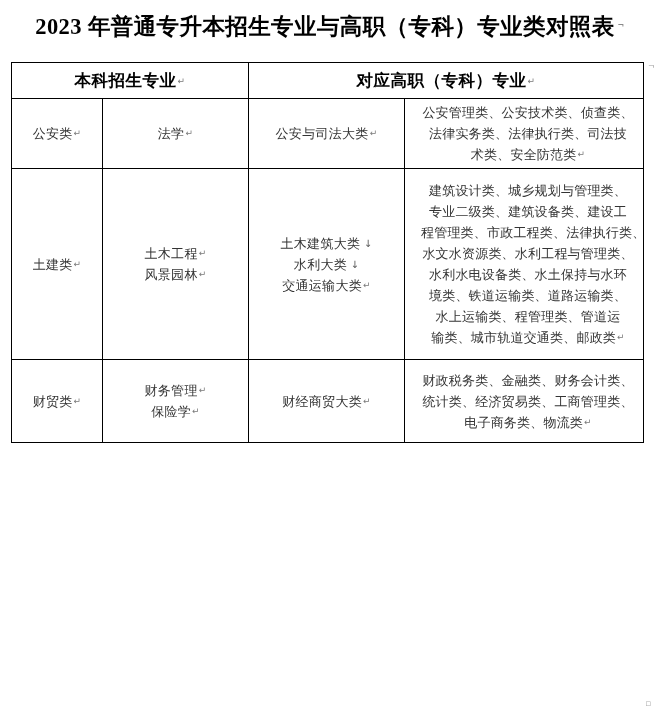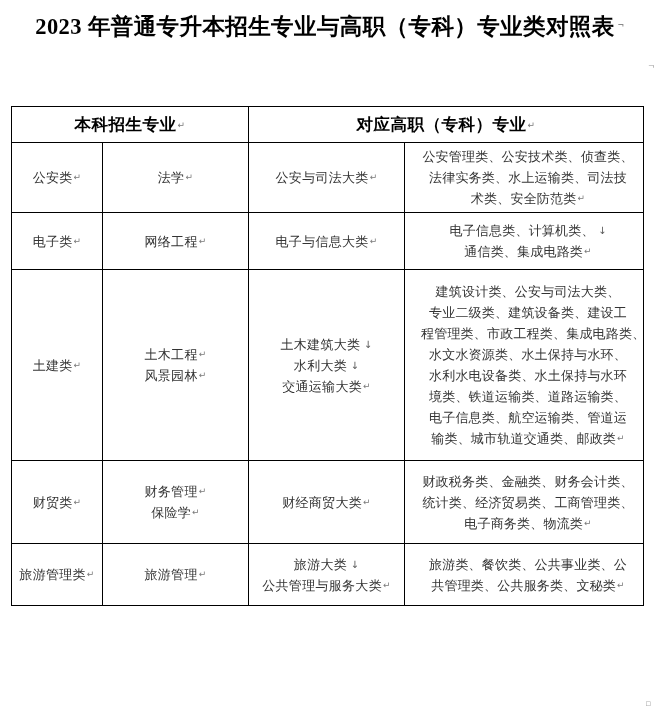--- a/index.html
+++ b/index.html
@@ -59,21 +59,20 @@
     position: absolute;
     left: 11px;
     top: 62px;
     width: 632px;
   }
   table.cmp {
     border-collapse: collapse;
     width: 632px;
     table-layout: fixed;
     background: #fff;
-    margin-top: 44px;
   }
   table.cmp td {
     border: 1px solid #000000;
     text-align: center;
     vertical-align: middle;
     padding: 3px 2px;
     font-family: "Liberation Serif", "DejaVu Serif", serif;
   }
 
   col.c1 { width: 91px; }
@@ -164,96 +163,65 @@
               <span class="ln">公安类<span class="pilcrow">↵</span></span>
             </td>
             <td class="body-cell">
               <span class="ln">法学<span class="pilcrow">↵</span></span>
             </td>
             <td class="body-cell">
               <span class="ln">公安与司法大类<span class="pilcrow">↵</span></span>
             </td>
             <td class="body-cell wide">
               <span class="ln">公安管理类、公安技术类、侦查类、</span>
-              <span class="ln">法律实务类、水上运输类、司法技</span>
+              <span class="ln">法律实务类、法律执行类、司法技</span>
               <span class="ln">术类、安全防范类<span class="pilcrow">↵</span></span>
-            </td>
-          </tr>
-          <tr style="height: 57px;">
-            <td class="body-cell">
-              <span class="ln">电子类<span class="pilcrow">↵</span></span>
-            </td>
-            <td class="body-cell">
-              <span class="ln">网络工程<span class="pilcrow">↵</span></span>
-            </td>
-            <td class="body-cell">
-              <span class="ln">电子与信息大类<span class="pilcrow">↵</span></span>
-            </td>
-            <td class="body-cell wide">
-              <span class="ln">电子信息类、计算机类、<span class="arrow"> ↓</span></span>
-              <span class="ln">通信类、集成电路类<span class="pilcrow">↵</span></span>
             </td>
           </tr>
           <tr style="height: 191px;">
             <td class="body-cell">
               <span class="ln">土建类<span class="pilcrow">↵</span></span>
             </td>
             <td class="body-cell">
               <span class="ln">土木工程<span class="pilcrow">↵</span></span>
               <span class="ln">风景园林<span class="pilcrow">↵</span></span>
             </td>
             <td class="body-cell">
               <span class="ln">土木建筑大类<span class="arrow"> ↓</span></span>
               <span class="ln">水利大类<span class="arrow"> ↓</span></span>
               <span class="ln">交通运输大类<span class="pilcrow">↵</span></span>
             </td>
             <td class="body-cell wide">
-              <span class="ln">建筑设计类、公安与司法大类、</span>
+              <span class="ln">建筑设计类、城乡规划与管理类、</span>
               <span class="ln">专业二级类、建筑设备类、建设工</span>
-              <span class="ln">程管理类、市政工程类、集成电路类、</span>
-              <span class="ln">水文水资源类、水土保持与水环、</span>
+              <span class="ln">程管理类、市政工程类、法律执行类、</span>
+              <span class="ln">水文水资源类、水利工程与管理类、</span>
               <span class="ln">水利水电设备类、水土保持与水环</span>
               <span class="ln">境类、铁道运输类、道路运输类、</span>
-              <span class="ln">电子信息类、航空运输类、管道运</span>
+              <span class="ln">水上运输类、程管理类、管道运</span>
               <span class="ln">输类、城市轨道交通类、邮政类<span class="pilcrow">↵</span></span>
             </td>
           </tr>
           <tr style="height: 83px;">
             <td class="body-cell">
               <span class="ln">财贸类<span class="pilcrow">↵</span></span>
             </td>
             <td class="body-cell">
               <span class="ln">财务管理<span class="pilcrow">↵</span></span>
               <span class="ln">保险学<span class="pilcrow">↵</span></span>
             </td>
             <td class="body-cell">
               <span class="ln">财经商贸大类<span class="pilcrow">↵</span></span>
             </td>
             <td class="body-cell wide">
               <span class="ln">财政税务类、金融类、财务会计类、</span>
               <span class="ln">统计类、经济贸易类、工商管理类、</span>
               <span class="ln">电子商务类、物流类<span class="pilcrow">↵</span></span>
             </td>
           </tr>
-          <tr style="height: 62px;">
-            <td class="body-cell">
-              <span class="ln">旅游管理类<span class="pilcrow">↵</span></span>
-            </td>
-            <td class="body-cell">
-              <span class="ln">旅游管理<span class="pilcrow">↵</span></span>
-            </td>
-            <td class="body-cell">
-              <span class="ln">旅游大类<span class="arrow"> ↓</span></span>
-              <span class="ln">公共管理与服务大类<span class="pilcrow">↵</span></span>
-            </td>
-            <td class="body-cell wide">
-              <span class="ln">旅游类、餐饮类、公共事业类、公</span>
-              <span class="ln">共管理类、公共服务类、文秘类<span class="pilcrow">↵</span></span>
-            </td>
-          </tr>
         </tbody>
     </table>
   </div>
 
   <div class="edge-marks">
     <i>¬</i>
   </div>
   <div class="tail-mark">▫</div>
 
 </div>

